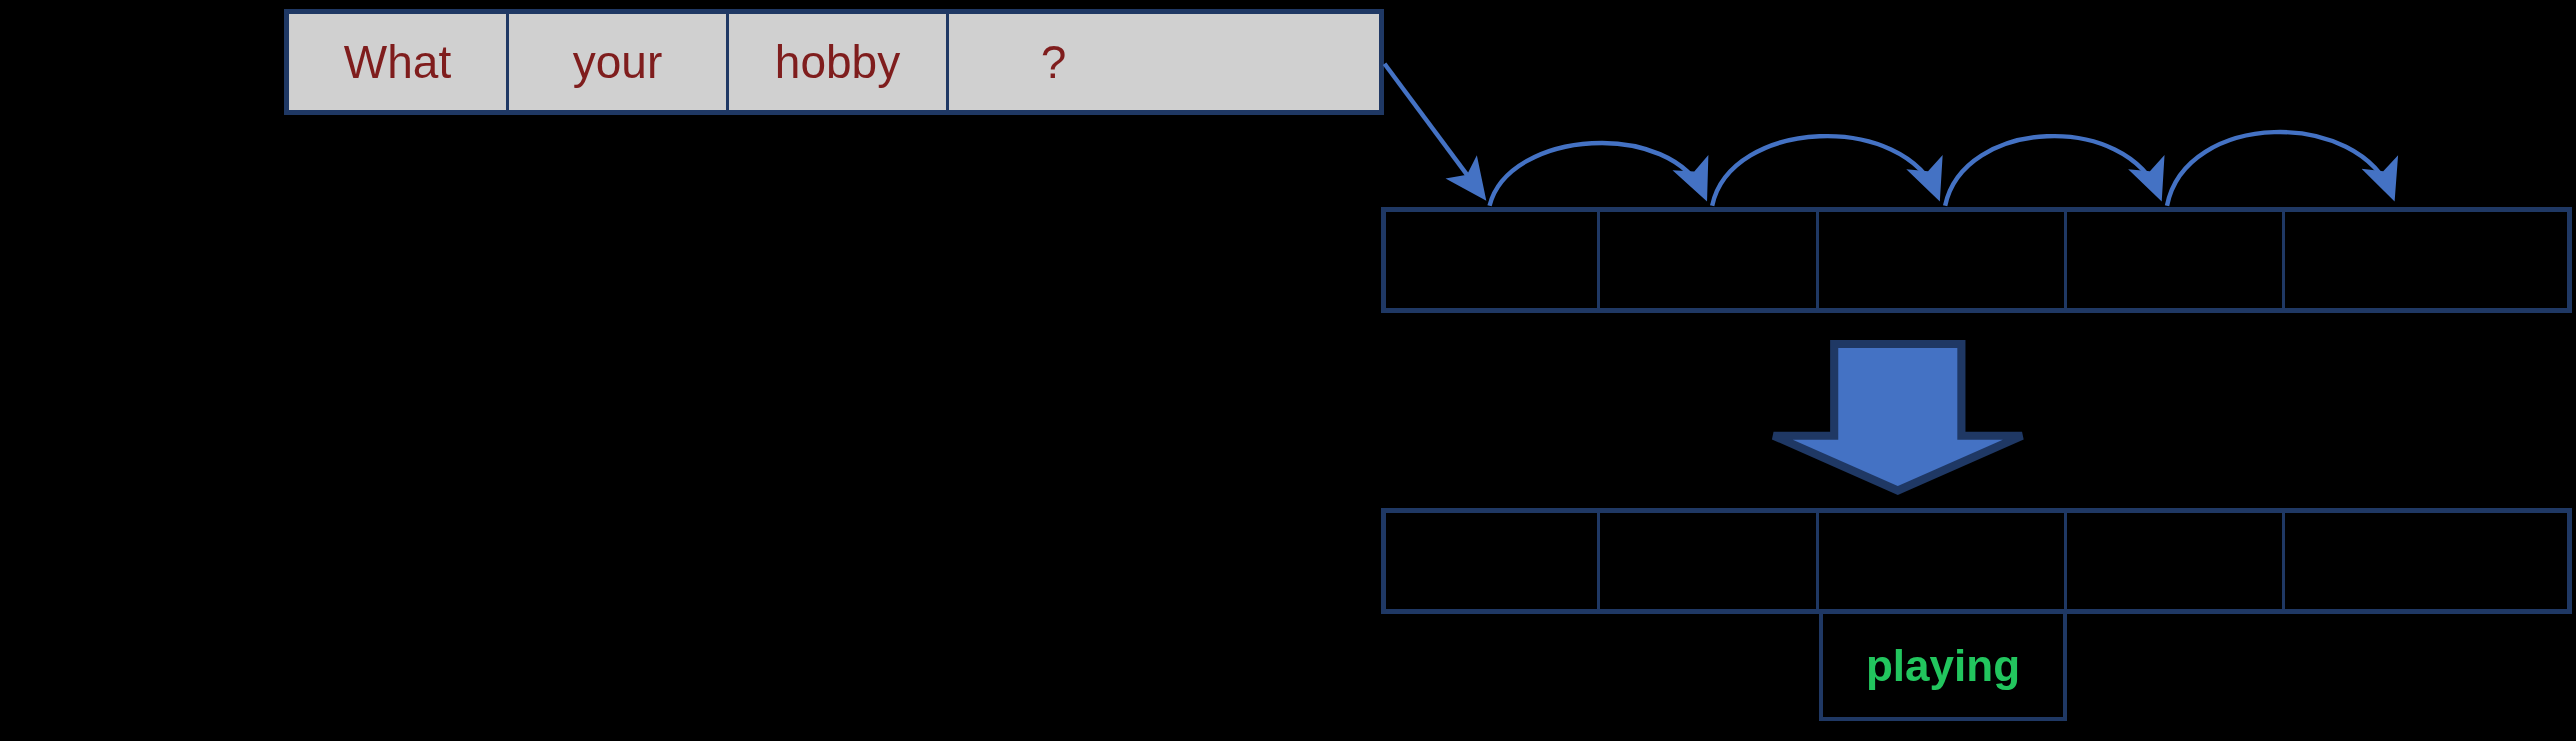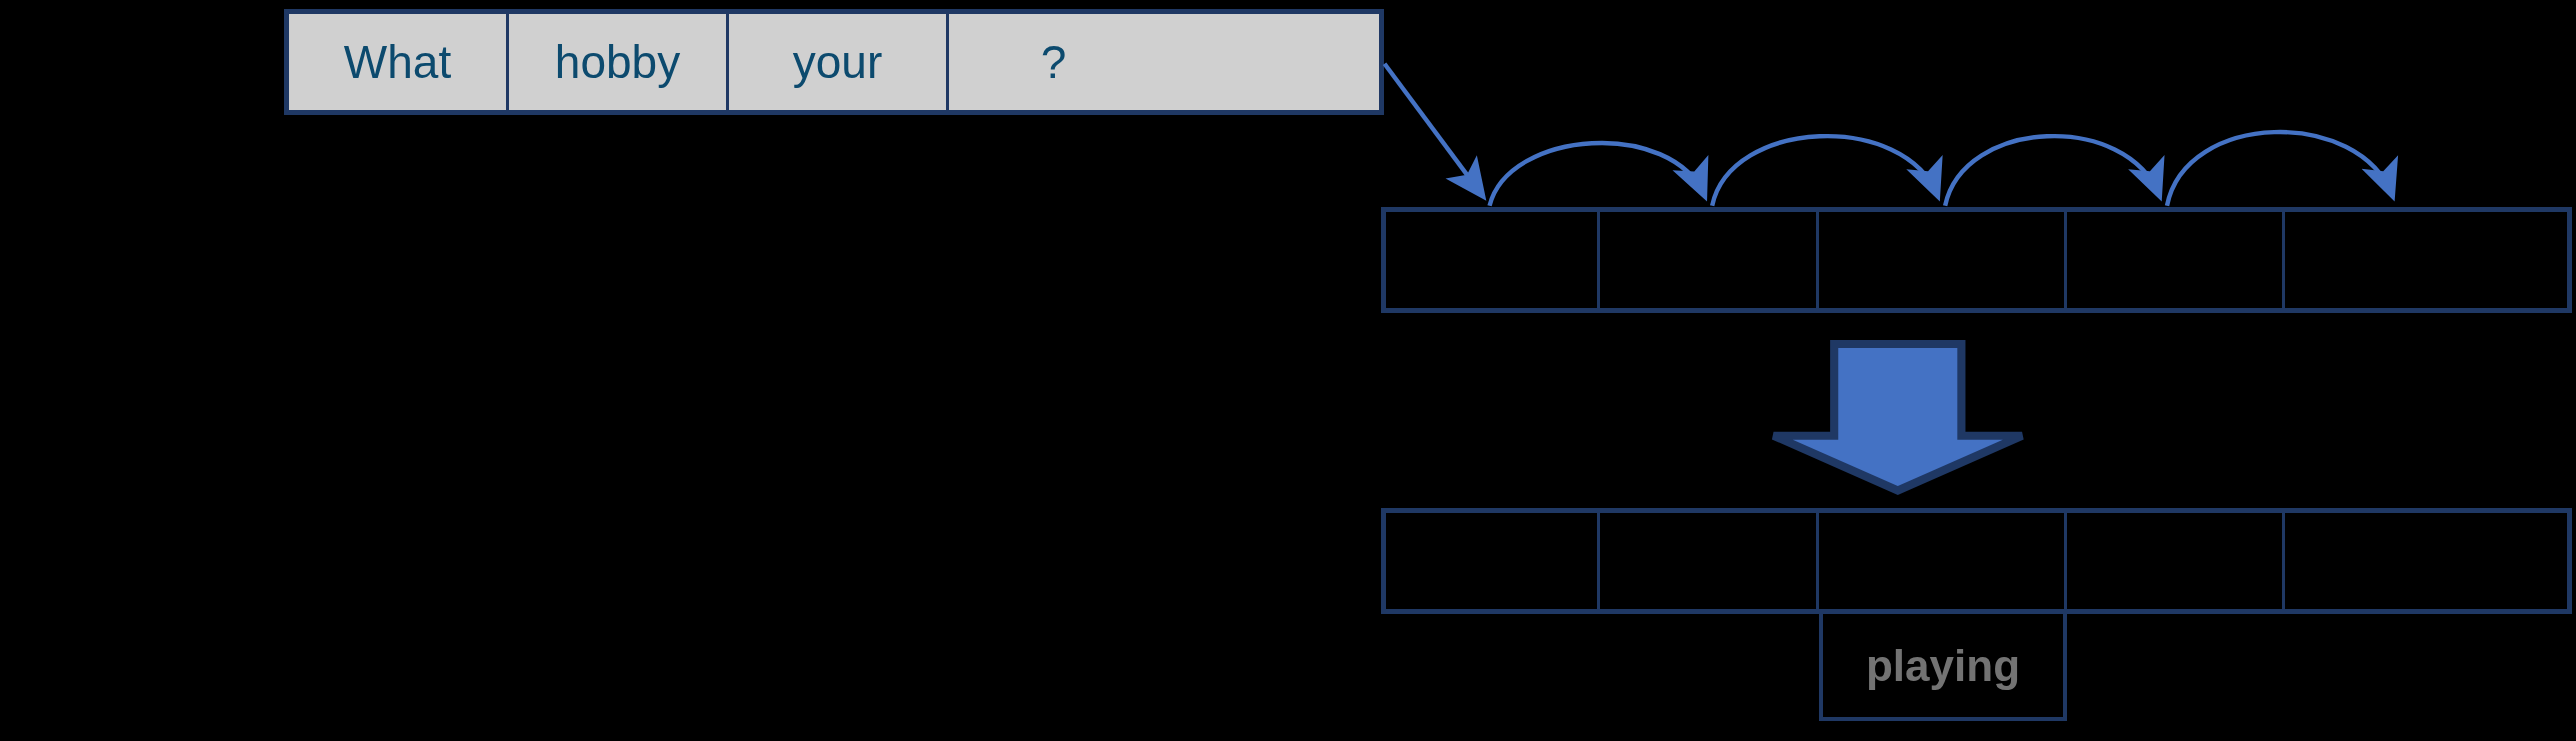--- a/index.html
+++ b/index.html
@@ -37,21 +37,21 @@
   
   #source-table {
     left: 284px;
     top: 9px;
     width: 1100px;
     height: 106px;
     background: #D0D0D0;
   }
   #source-table .cell {
     background: #D0D0D0;
-    color: #0c4a6e;
+    color: #7f1d1d;
     font-size: 46px;
     line-height: 1;
   }
 
   
   #decoder-input-table {
     left: 1381px;
     top: 207px;
     width: 1191px;
     height: 106px;
@@ -78,21 +78,21 @@
     height: 107px;
     box-sizing: border-box;
     border: 4.4px solid #1F3864;
     border-top: none;
     background: #000000;
     display: flex;
     align-items: center;
     justify-content: center;
   }
   #prediction-cell .pred-text {
-    color: #737373;
+    color: #22c55e;
     font-size: 44px;
     font-weight: bold;
     line-height: 1;
   }
 
   
   .overlay {
     position: absolute;
     left: 0;
     top: 0;
@@ -104,24 +104,24 @@
 </head>
 <body>
 
 <div id="stage">
 
   <div class="grid" id="source-table">
     <div class="cell" style="width:220px">
       <span>What</span>
     </div>
     <div class="cell" style="width:220px">
-      <span>hobby</span>
+      <span>your</span>
     </div>
     <div class="cell" style="width:220px">
-      <span>your</span>
+      <span>hobby</span>
     </div>
     <div class="cell" style="width:209px">
       <span>?</span>
     </div>
   </div>
 
   <div class="grid" id="decoder-input-table">
     <div class="cell" style="width:214px">
       <span></span>
     </div>

